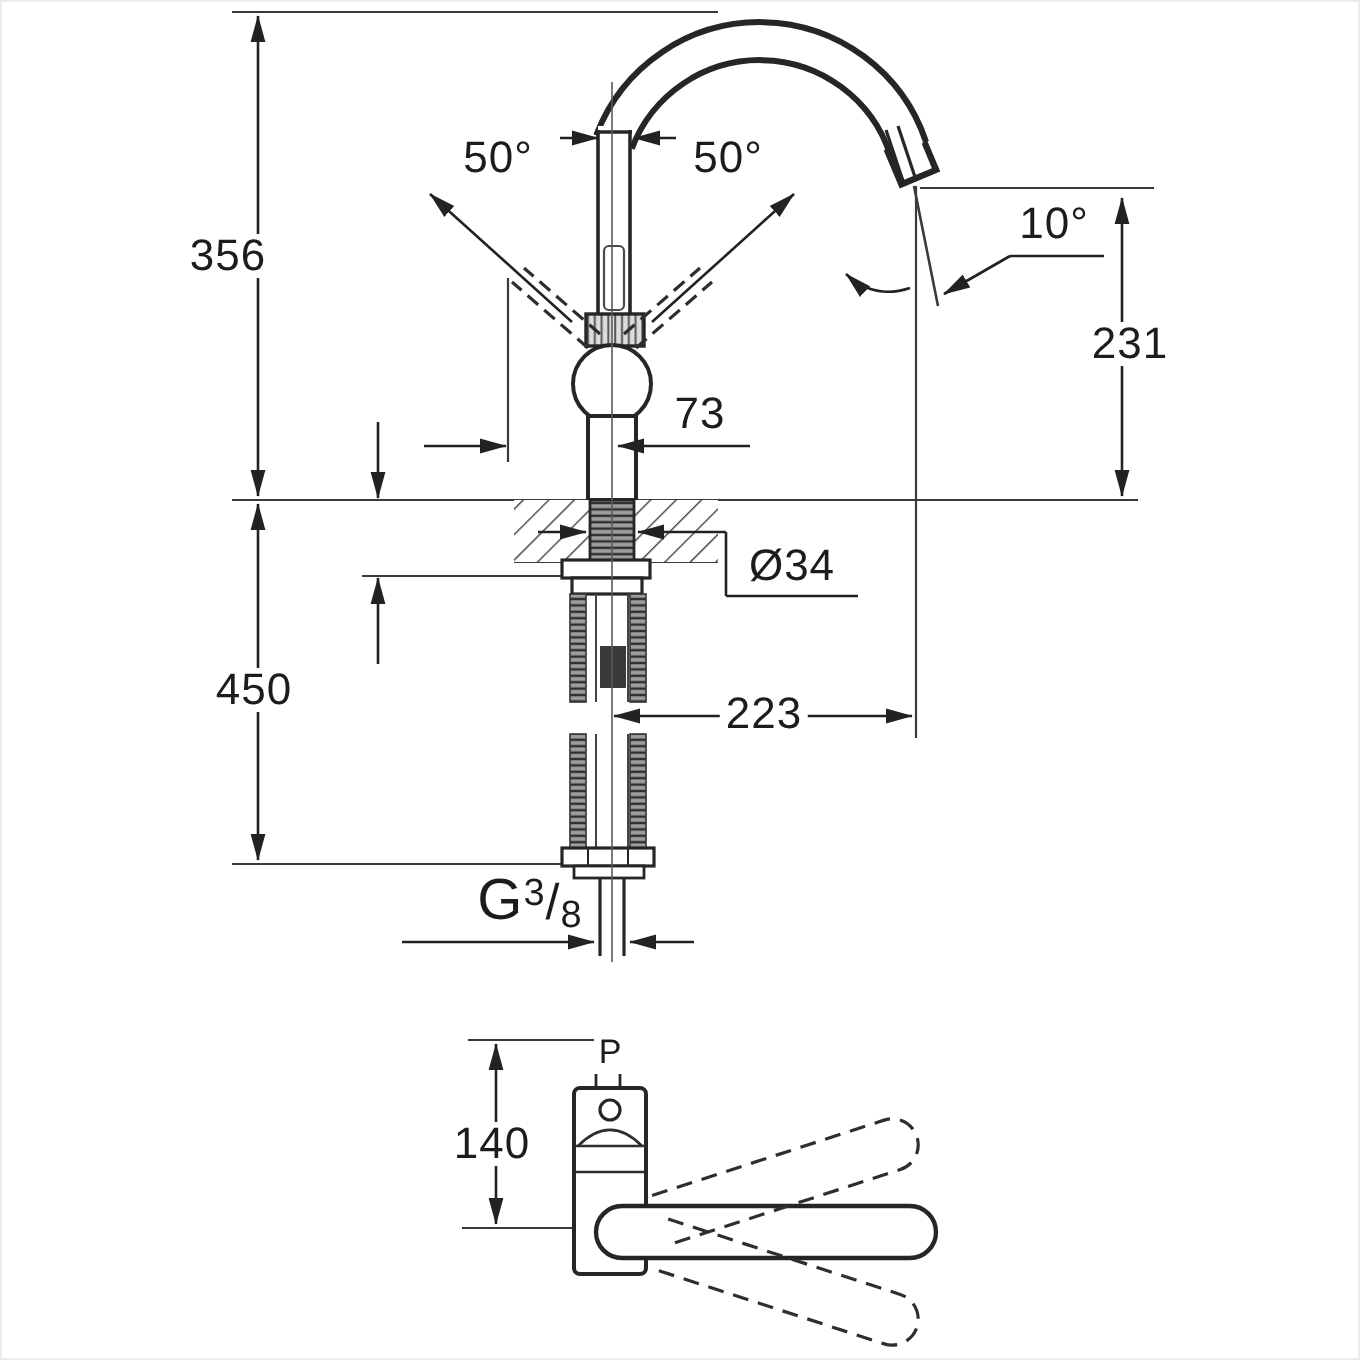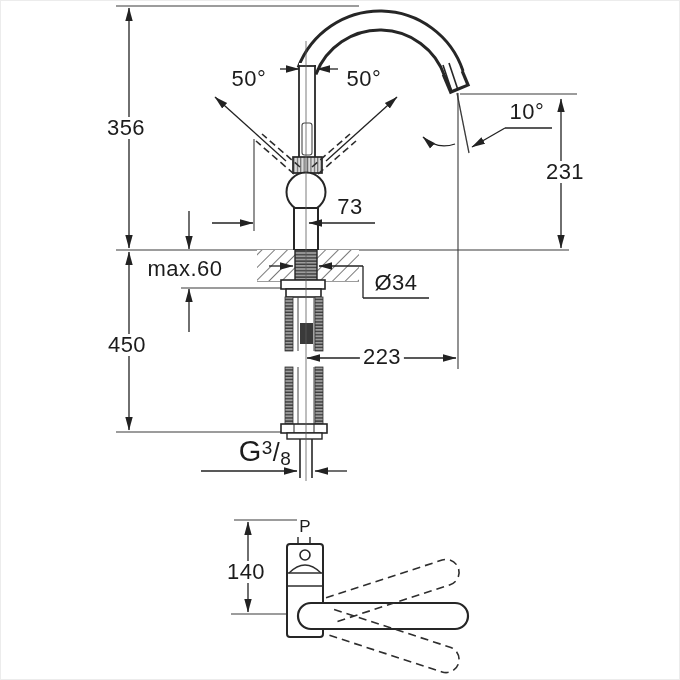--- a/index.html
+++ b/index.html
@@ -157,23 +157,22 @@
     <circle cx="304" cy="554" r="5" fill="#ffffff" stroke="#262626" stroke-width="1.6"></circle>
     <path d="M 288 572 Q 304 556 320 572" fill="none" stroke="#2e2e2e" stroke-width="1.3"></path>
     <line x1="287" y1="572" x2="321" y2="572" stroke="#2e2e2e" stroke-width="1.3"></line>
     <line x1="287" y1="585" x2="321" y2="585" stroke="#2e2e2e" stroke-width="1.3"></line>
     <rect x="297" y="602" width="170" height="26" rx="13" fill="#ffffff" stroke="#262626" stroke-width="2.2"></rect>
     <path d="M 330 602 L 452 602 A 13 13 0 0 1 452 628 L 330 628" fill="none" stroke="#2e2e2e" stroke-width="1.6" stroke-dasharray="8 5" transform="rotate(-18 311 615)"></path>
     <path d="M 330 602 L 452 602 A 13 13 0 0 1 452 628 L 330 628" fill="none" stroke="#2e2e2e" stroke-width="1.6" stroke-dasharray="8 5" transform="rotate(18 311 615)"></path>
   </g>
 </svg>
 
-<span class="lbl bgw" style="left:125px;top:127px;">356</span>
+<span class="lbl bgw" style="left:113px;top:127px;">356</span>
 <span class="lbl bgw" style="left:126px;top:344px;">450</span>
-<span class="lbl" style="left:184px;top:268px;">max.60</span>
 <span class="lbl" style="left:248px;top:78px;">50°</span>
 <span class="lbl" style="left:363px;top:78px;">50°</span>
 <span class="lbl" style="left:349px;top:206px;">73</span>
 <span class="lbl" style="left:526px;top:111px;">10°</span>
 <span class="lbl bgw" style="left:564px;top:171px;">231</span>
 <span class="lbl" style="left:395px;top:282px;">Ø34</span>
 <span class="lbl bgw" style="left:381px;top:356px;">223</span>
 <span class="lbl thread" style="left:231px;top:451px;"><span>G</span><sup>3</sup><span class="sl">/</span><sub>8</sub></span>
 <span class="lbl bgw" style="left:245px;top:571px;">140</span>
 <span class="lbl small" style="left:304px;top:525px;">P</span>

